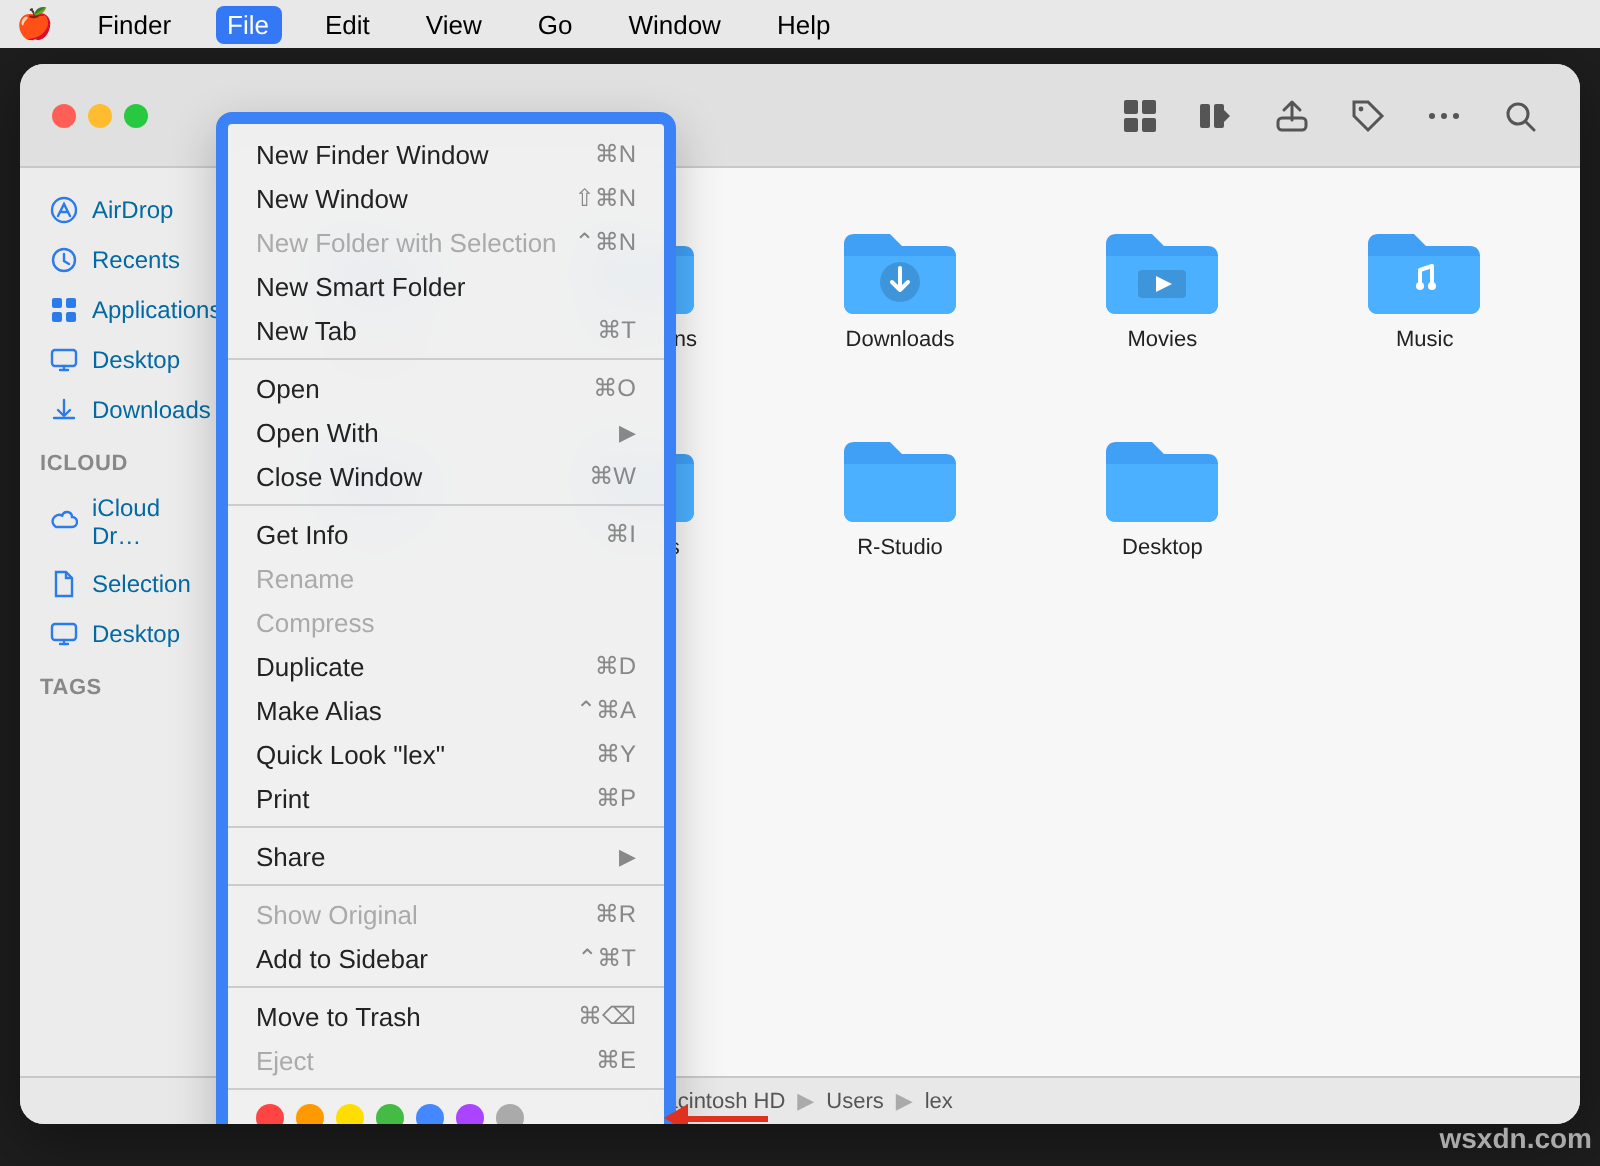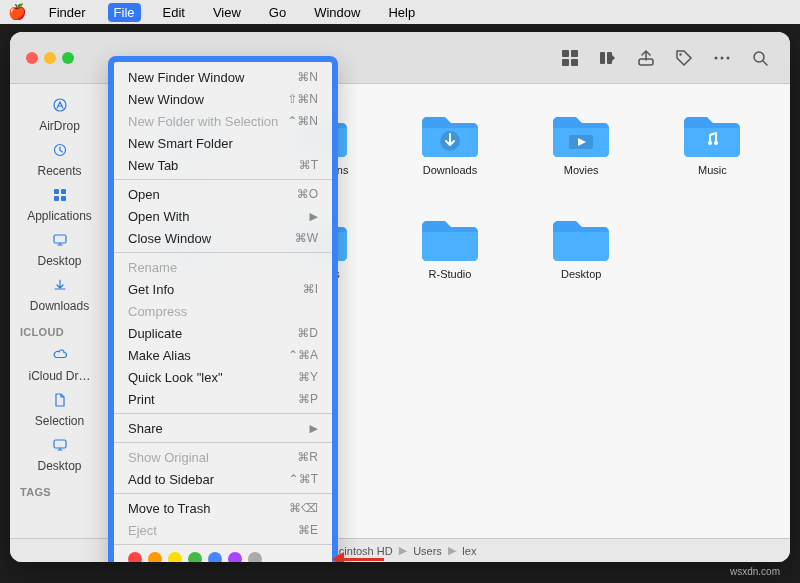--- a/index.html
+++ b/index.html
@@ -122,22 +122,21 @@
     }
     .sidebar-item {
       display: flex;
       align-items: center;
       gap: 6px;
       padding: 4px 10px;
       cursor: pointer;
       border-radius: 6px;
       margin: 1px 4px;
       font-size: 12px;
-      color: #404040;
-      flex-direction: column;
+      color: #0369a1;
     }
     .sidebar-item .si-icon {
       width: 16px;
       height: 16px;
       display: flex;
       align-items: center;
       justify-content: center;
       flex-shrink: 0;
     }
     .si-icon.blue { color: #2b7be9; }
@@ -283,24 +282,25 @@
       height: 0;
       border-top: 7px solid transparent;
       border-bottom: 7px solid transparent;
       border-right: 12px solid #e03020;
     }
 
     
     .watermark {
       position: absolute;
       bottom: 6px;
-      right: 20px;
-      font-size: 10px;
+      right: 4px;
+      font-size: 14px;
       color: #aaa;
       z-index: 300;
+      font-weight: bold;
     }
   </style>
 </head>
 <body>
 
 <div class="menubar">
   <span class="menubar-apple">🍎</span>
   <span class="menubar-item">Finder</span>
   <span class="menubar-item active">File</span>
   <span class="menubar-item">Edit</span>
@@ -589,26 +589,26 @@
       </div>
       <div class="menu-item">
         <span>Open With</span>
         <span class="arrow">▶</span>
       </div>
       <div class="menu-item">
         <span>Close Window</span>
         <span class="shortcut">⌘W</span>
       </div>
       <div class="menu-separator"></div>
+      <div class="menu-item">
+        <span>Get Info</span>
+        <span class="shortcut">⌘I</span>
+      </div>
       <div class="menu-item disabled">
         <span>Rename</span>
-      </div>
-      <div class="menu-item">
-        <span>Get Info</span>
-        <span class="shortcut">⌘I</span>
       </div>
       <div class="menu-item disabled">
         <span>Compress</span>
       </div>
       <div class="menu-item">
         <span>Duplicate</span>
         <span class="shortcut">⌘D</span>
       </div>
       <div class="menu-item">
         <span>Make Alias</span>

